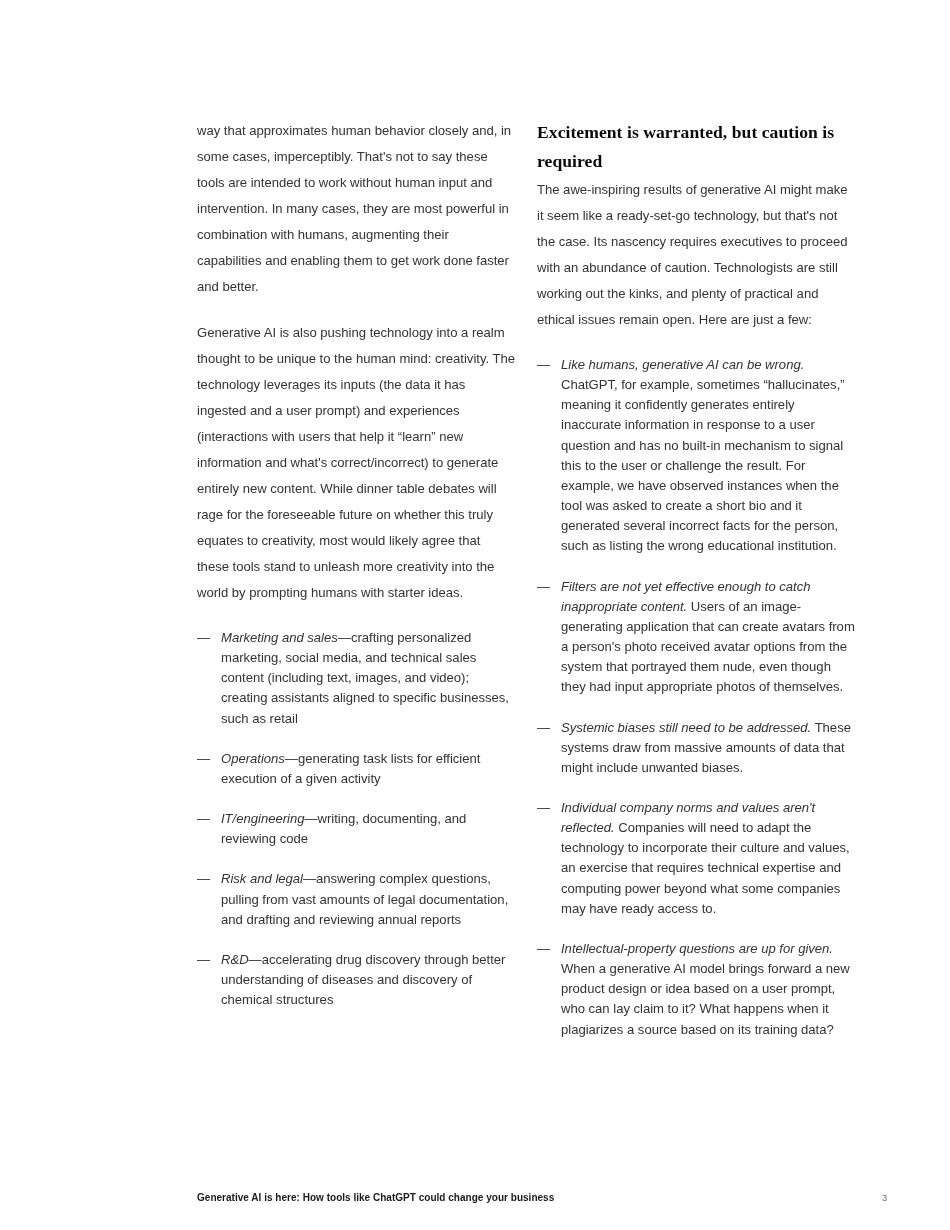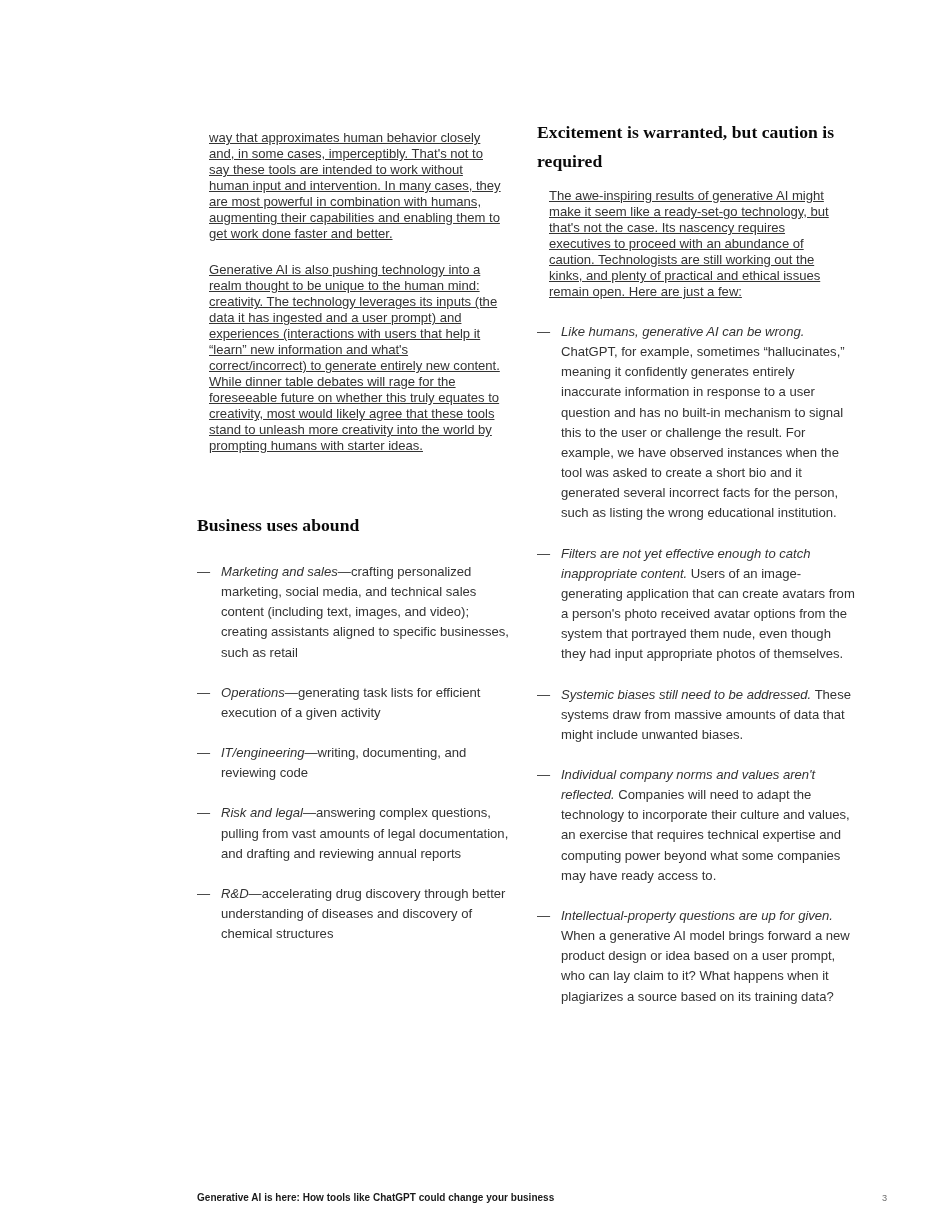--- a/index.html
+++ b/index.html
@@ -35,26 +35,25 @@
     justify-content: space-between;
     align-items: flex-start;
   }
   .col {
     width: 318px;
   }
 
   
   .para {
     font-size: 13.1px;
-    line-height: 16px;
+    line-height: 26px;
     color: #333333;
     letter-spacing: -0.02px;
-    margin: 12px;
+    margin: 0;
     text-align: left;
-    text-decoration: underline;
   }
   .para + .para {
     margin-top: 20px;
   }
 
   .heading {
     font-family: "Liberation Serif", serif;
     font-weight: bold;
     font-size: 17.6px;
     line-height: 29px;
@@ -129,21 +128,20 @@
 <div class="page">
 
   <div class="columns">
 
     <div class="col">
 
       <p class="para">way that approximates human behavior closely and, in some cases, imperceptibly. That's not to say these tools are intended to work without human input and intervention. In many cases, they are most powerful in combination with humans, augmenting their capabilities and enabling them to get work done faster and better.</p>
 
       <p class="para">Generative AI is also pushing technology into a realm thought to be unique to the human mind: creativity. The technology leverages its inputs (the data it has ingested and a user prompt) and experiences (interactions with users that help it “learn” new information and what's correct/incorrect) to generate entirely new content. While dinner table debates will rage for the foreseeable future on whether this truly equates to creativity, most would likely agree that these tools stand to unleash more creativity into the world by prompting humans with starter ideas.</p>
 
-      <h2 class="heading spaced-above">Business uses abound</h2>
 
 
       <ul class="bullets first">
 
         <li class="bullet">
           <span class="dash">—</span>
           <i>Marketing and sales</i><span>—crafting personalized marketing, social media, and technical sales content (including text, images, and video); creating assistants aligned to specific businesses, such as retail</span>
         </li>
 
         <li class="bullet">

